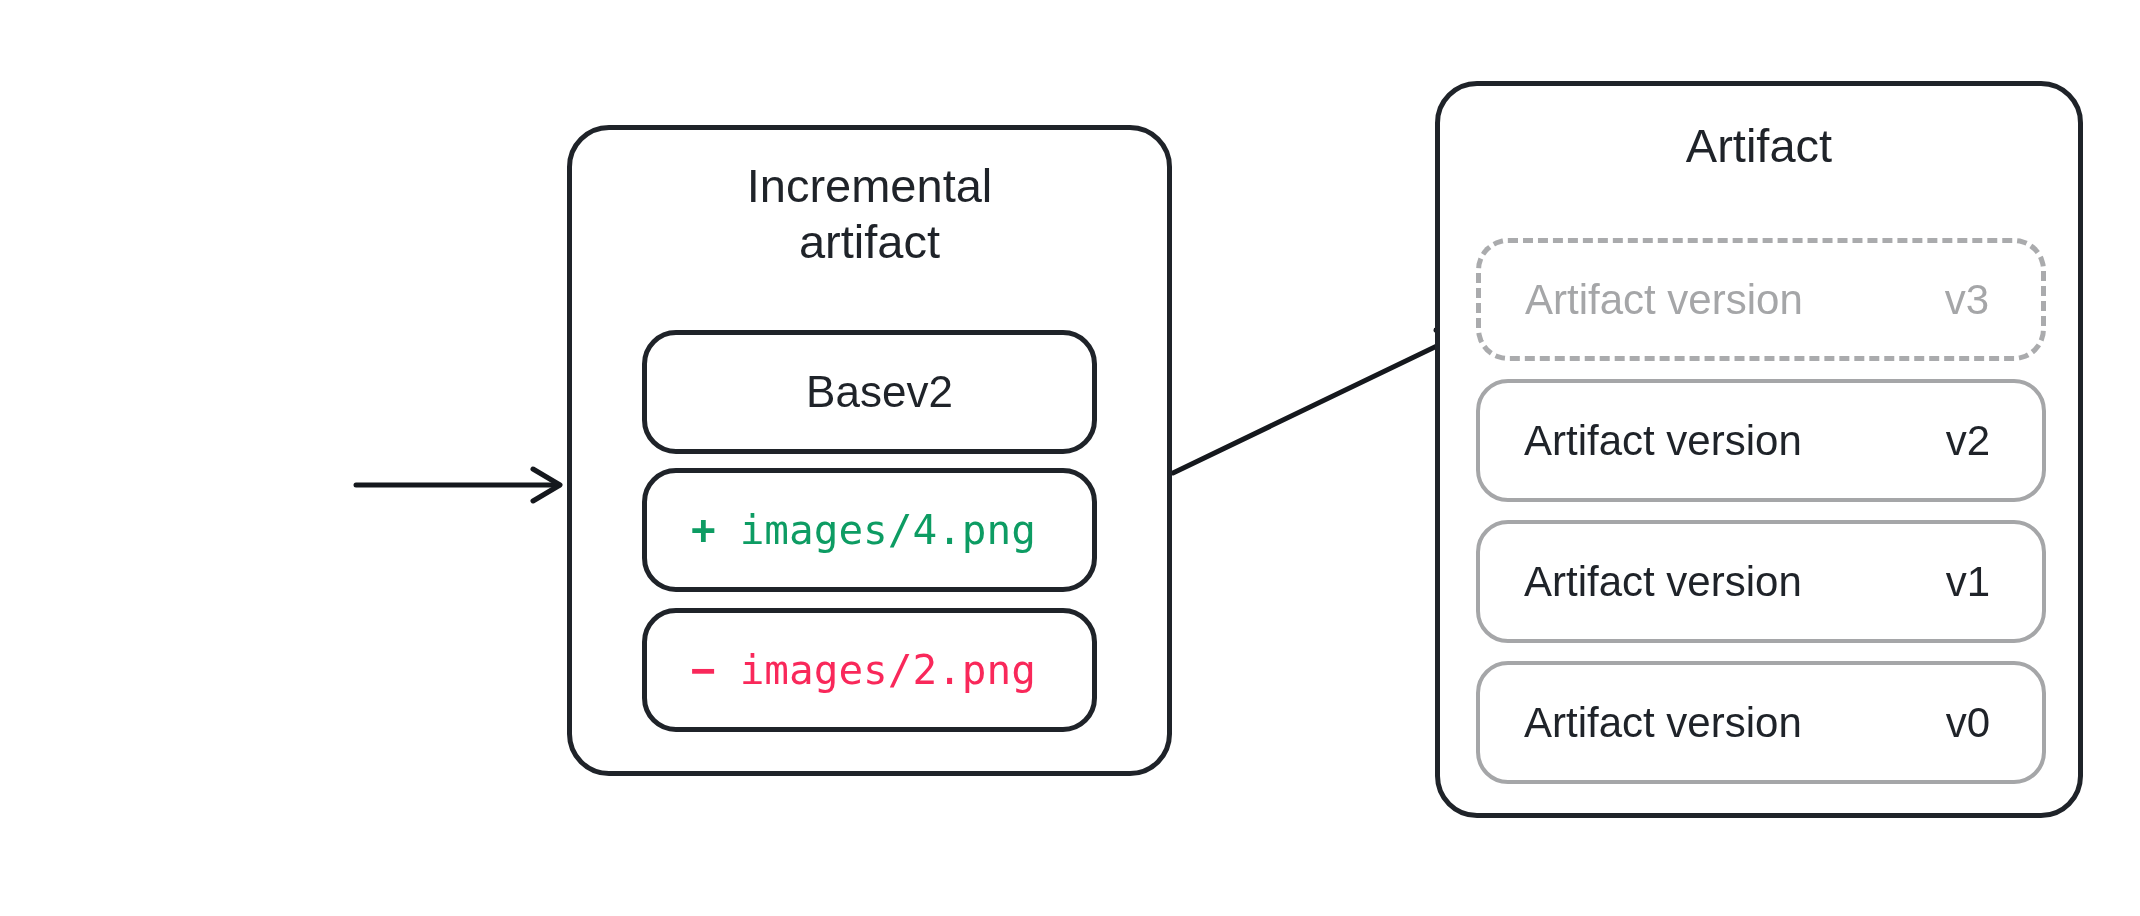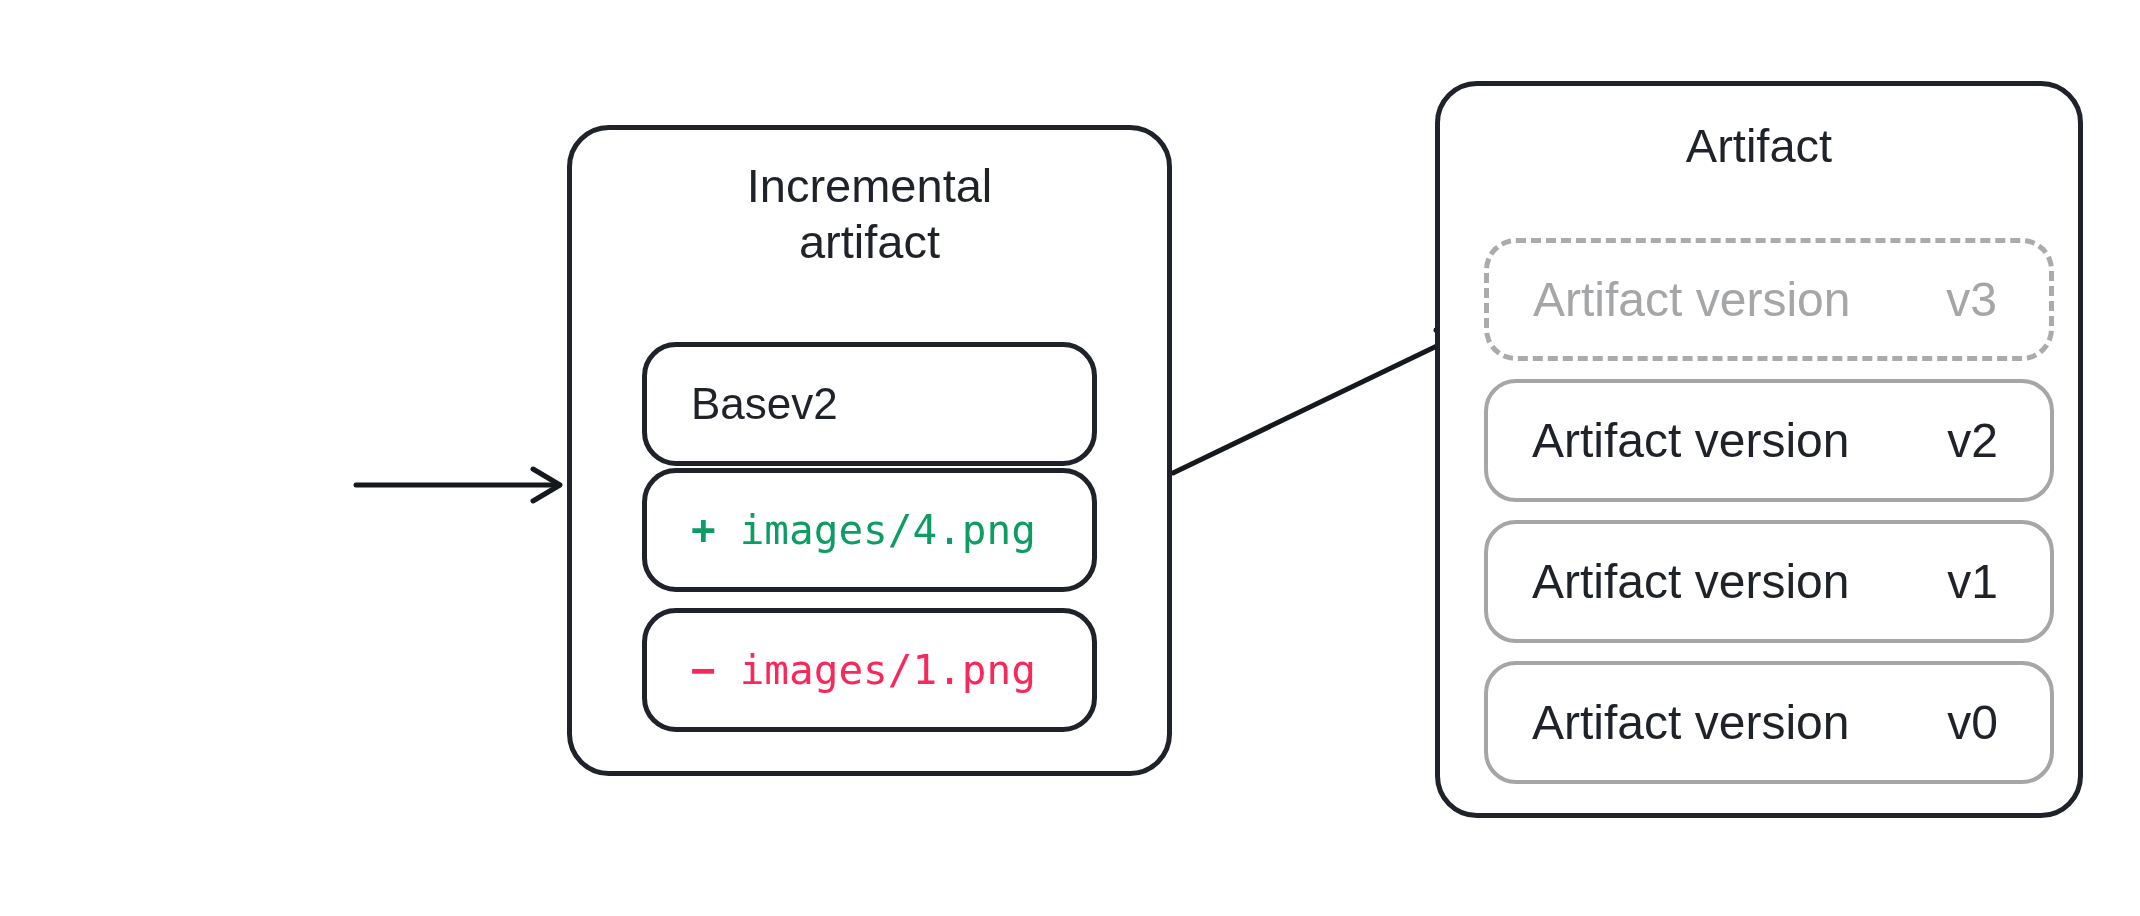--- a/index.html
+++ b/index.html
@@ -57,50 +57,50 @@
     position: absolute;
     left: 70px;
     width: 455px; height: 124px;
     background: #ffffff;
     border: 5px solid #1f2329;
     border-radius: 34px;
     box-sizing: border-box;
     display: flex; align-items: center;
     font-size: 44px;
   }
-  .row-base { top: 212px; justify-content: flex-start; padding: 0 24px 0 44px; }
+  .row-base { top: 200px; justify-content: center; padding: 0 24px 0 44px; }
   .row-added { top: 338px; }
   .row-removed { top: 478px; }
   .diff-row { padding-left: 44px; font-family: "DejaVu Sans Mono", monospace; font-size: 41px; }
   .diff-op { font-weight: bold; margin-right: 24px; }
   .row-added .diff-op, .row-added .diff-path { color: #0d9c63; }
   .row-removed .diff-op, .row-removed .diff-path { color: #f9285a; }
   
   .artifact-box {
     left: 1435px; top: 81px;
     width: 648px; height: 737px;
     border-radius: 42px;
   }
   .artifact-title {
     position: absolute;
     left: 0; top: 32px; width: 100%;
     text-align: center;
     font-size: 47px;
   }
   .version-box {
     position: absolute;
-    left: 44px;
+    left: 36px;
     width: 570px; height: 123px;
     background: #ffffff;
     border: 4px solid #a5a6a8;
     border-radius: 32px;
     box-sizing: border-box;
     display: flex; align-items: center; justify-content: space-between;
     padding: 0 52px 0 44px;
-    font-size: 48px;
+    font-size: 42px;
     color: #1f2329;
   }
   .version-pending {
     border: 5px dashed #aaabad;
     color: #a5a6a8;
     background: transparent;
   }
   .v-top-0 { top: 152px; }
   .v-top-1 { top: 293px; }
   .v-top-2 { top: 434px; }
@@ -132,21 +132,21 @@
       <span>v2</span>
     </div>
 
     <div class="row-box row-added diff-row">
       <span class="diff-op">+</span>
       <span class="diff-path">images/4.png</span>
     </div>
 
     <div class="row-box row-removed diff-row">
       <span class="diff-op">−</span>
-      <span class="diff-path">images/1.png</span>
+      <span class="diff-path">images/2.png</span>
     </div>
   </div>
 
   <div class="box artifact-box">
     <div class="artifact-title">Artifact</div>
 
     <div class="version-box version-pending v-top-0">
       <span>Artifact version</span>
       <span>v3</span>
     </div>

